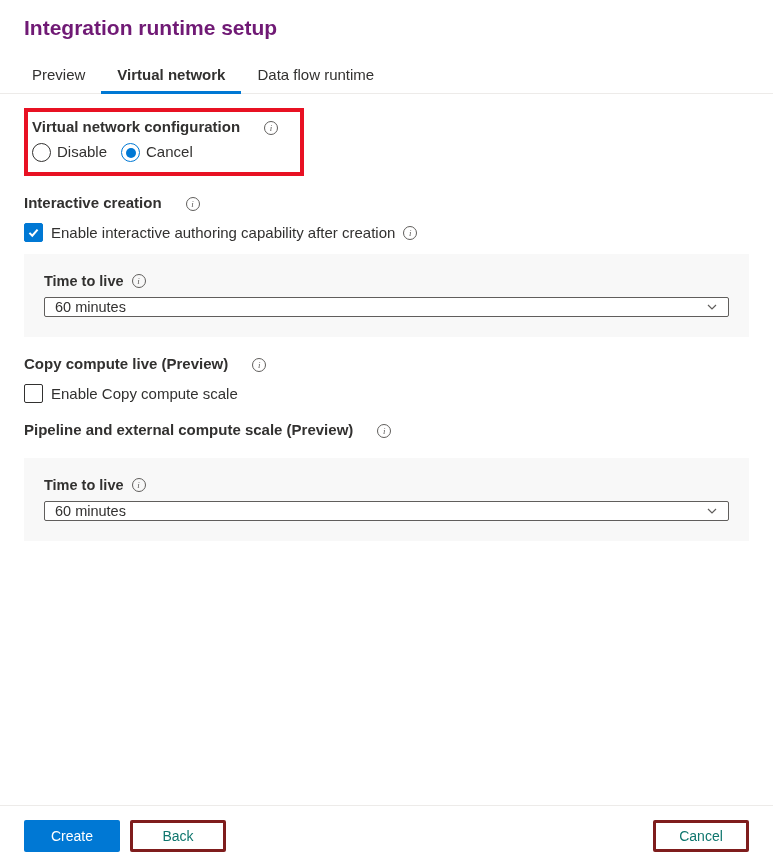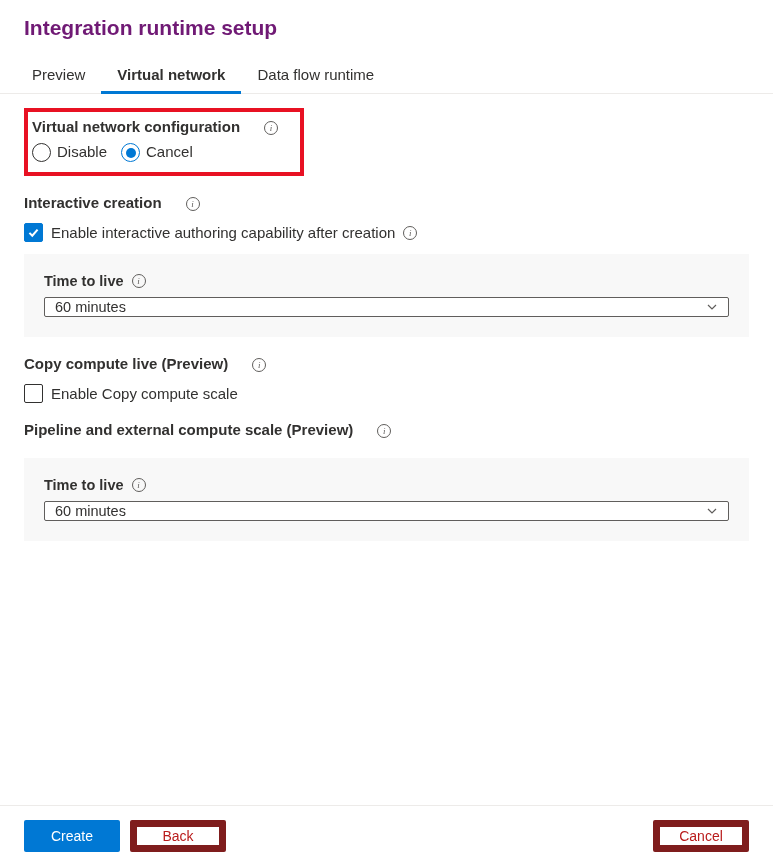--- a/index.html
+++ b/index.html
@@ -196,22 +196,22 @@
       cursor: pointer;
       padding: 0 16px;
     }
     .btn-primary {
       background: #0078d4;
       color: #ffffff;
       border: none;
     }
     .btn-default {
       background: #ffffff;
-      color: #b91c1c;
-      border: 7px solid #7f1d1d;
+      color: #0f766e;
+      border: 3px solid #7f1d1d;
     }
   </style>
 </head>
 <body>
 
 <div class="header">
   <div class="page-title">Integration runtime setup</div>
 </div>
 
 <div class="tabs">

